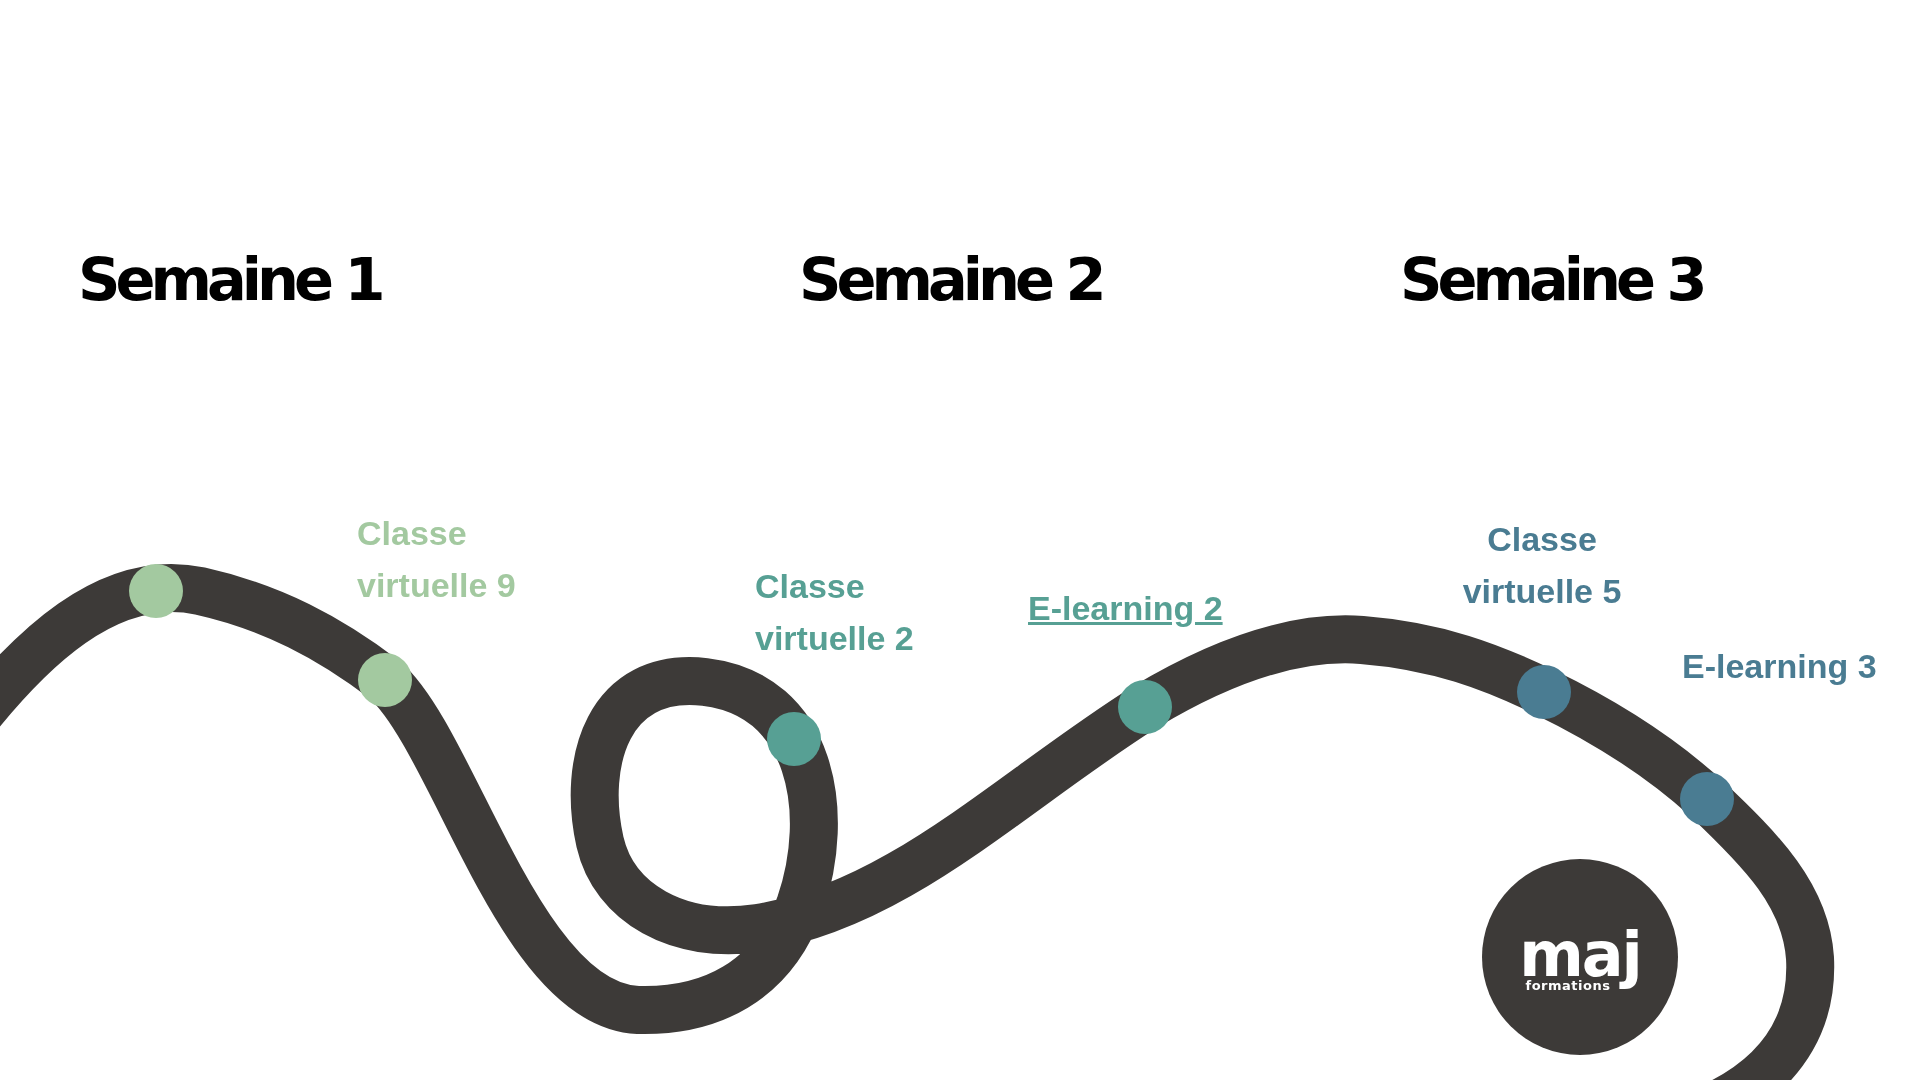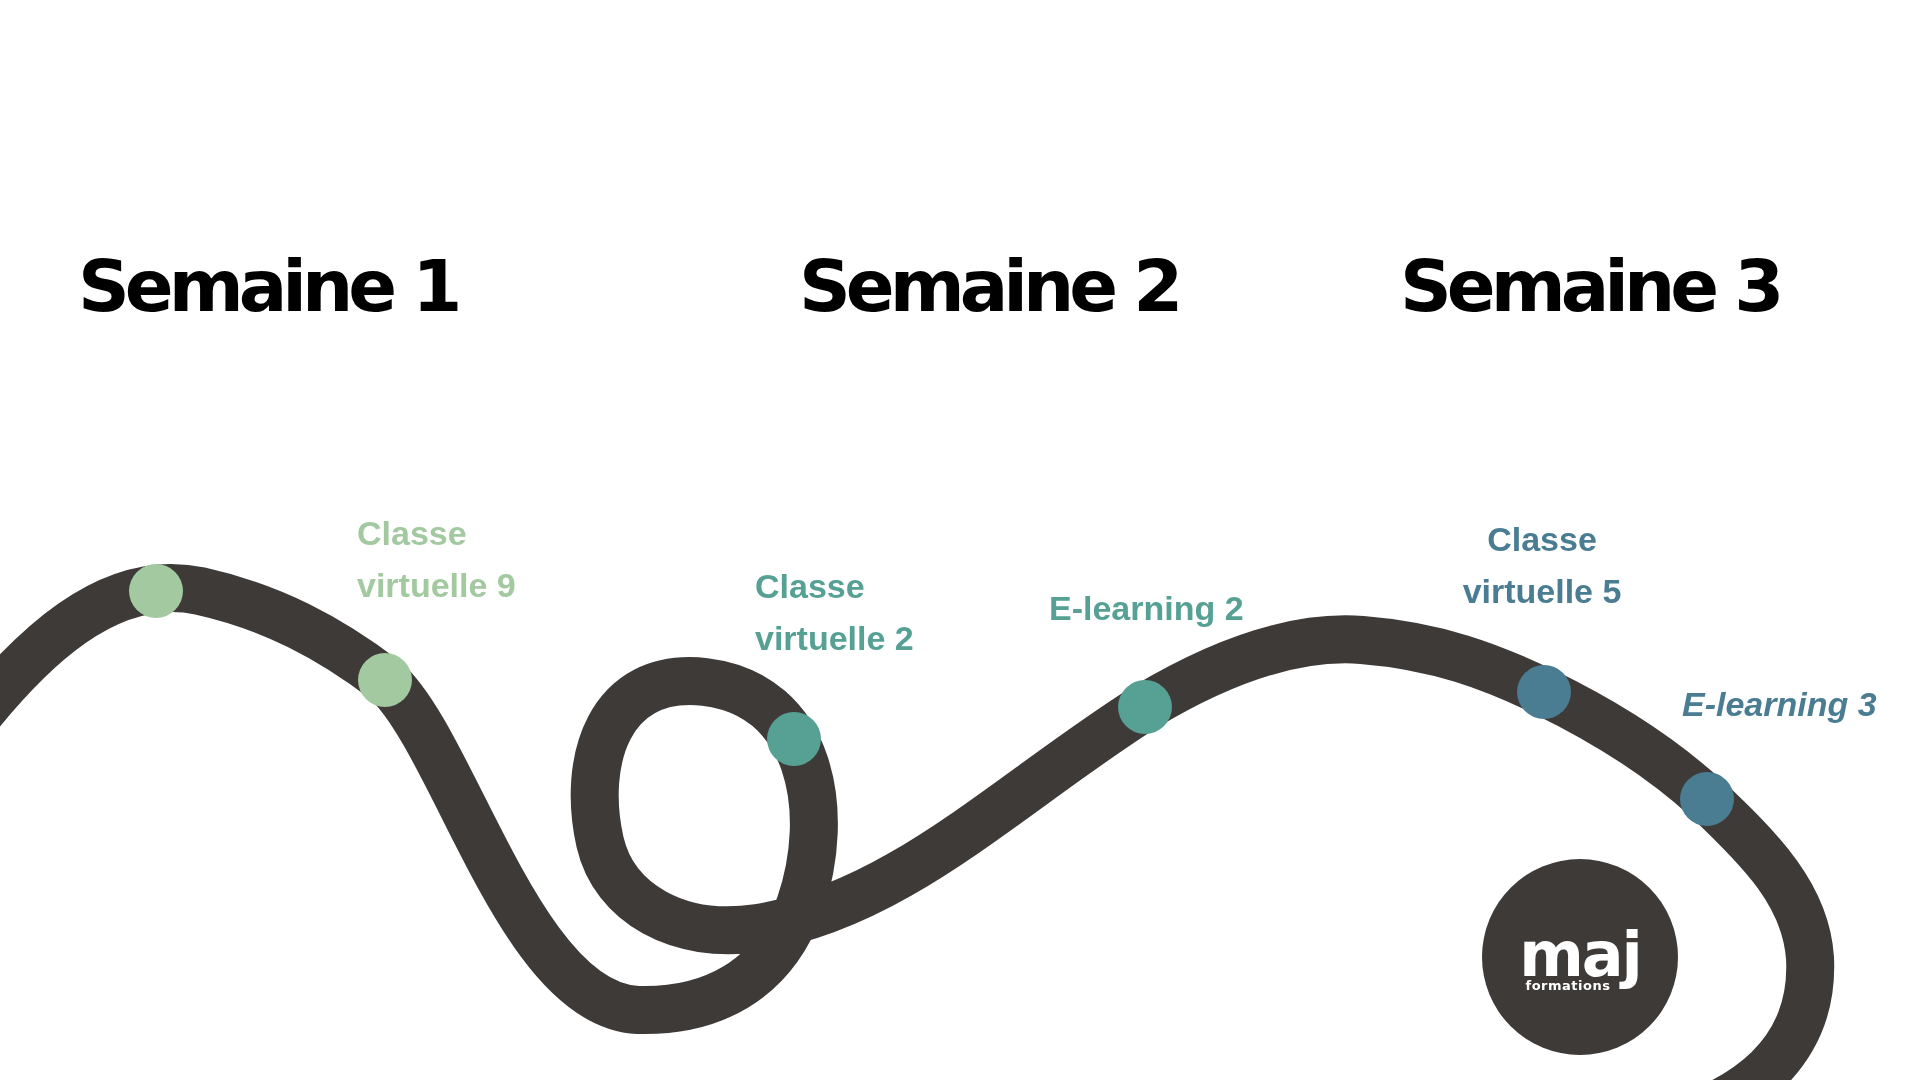--- a/index.html
+++ b/index.html
@@ -20,21 +20,21 @@
     left: 0;
     top: 0;
     width: 1920px;
     height: 1080px;
   }
   .week-title {
     position: absolute;
     top: 250px;
     font-family: "DejaVu Sans", sans-serif;
     font-weight: bold;
-    font-size: 72px;
+    font-size: 59px;
     letter-spacing: -5px;
     line-height: 1;
     color: #000000;
     white-space: nowrap;
   }
   .ms-label {
     position: absolute;
     font-family: "Liberation Sans", sans-serif;
     font-weight: bold;
     font-size: 34px;
@@ -115,27 +115,27 @@
   <div class="ms-label c-sage" style="left:357px; top:507px;">
     <div>Classe</div>
     <div>virtuelle 9</div>
   </div>
 
   <div class="ms-label c-teal" style="left:755px; top:560px;">
     <div>Classe</div>
     <div>virtuelle 2</div>
   </div>
 
-  <div class="ms-label c-teal" style="left:1049px; top:582px;">E-learning 2</div>
+  <div class="ms-label c-teal" style="left:1028px; top:582px;text-decoration:underline;">E-learning 2</div>
 
   <div class="ms-label c-steel align-center" style="left:1342px; top:513px; width:400px;">
     <div>Classe</div>
     <div>virtuelle 5</div>
   </div>
 
-  <div class="ms-label c-steel" style="left:1682px; top:678px;font-style:italic;">E-learning 3</div>
+  <div class="ms-label c-steel" style="left:1682px; top:640px;">E-learning 3</div>
 
   <div id="brand-logo">
     <div class="logo-word">maj</div>
     <div class="logo-sub">formations</div>
   </div>
 
 </div>
 
 </body></html>

